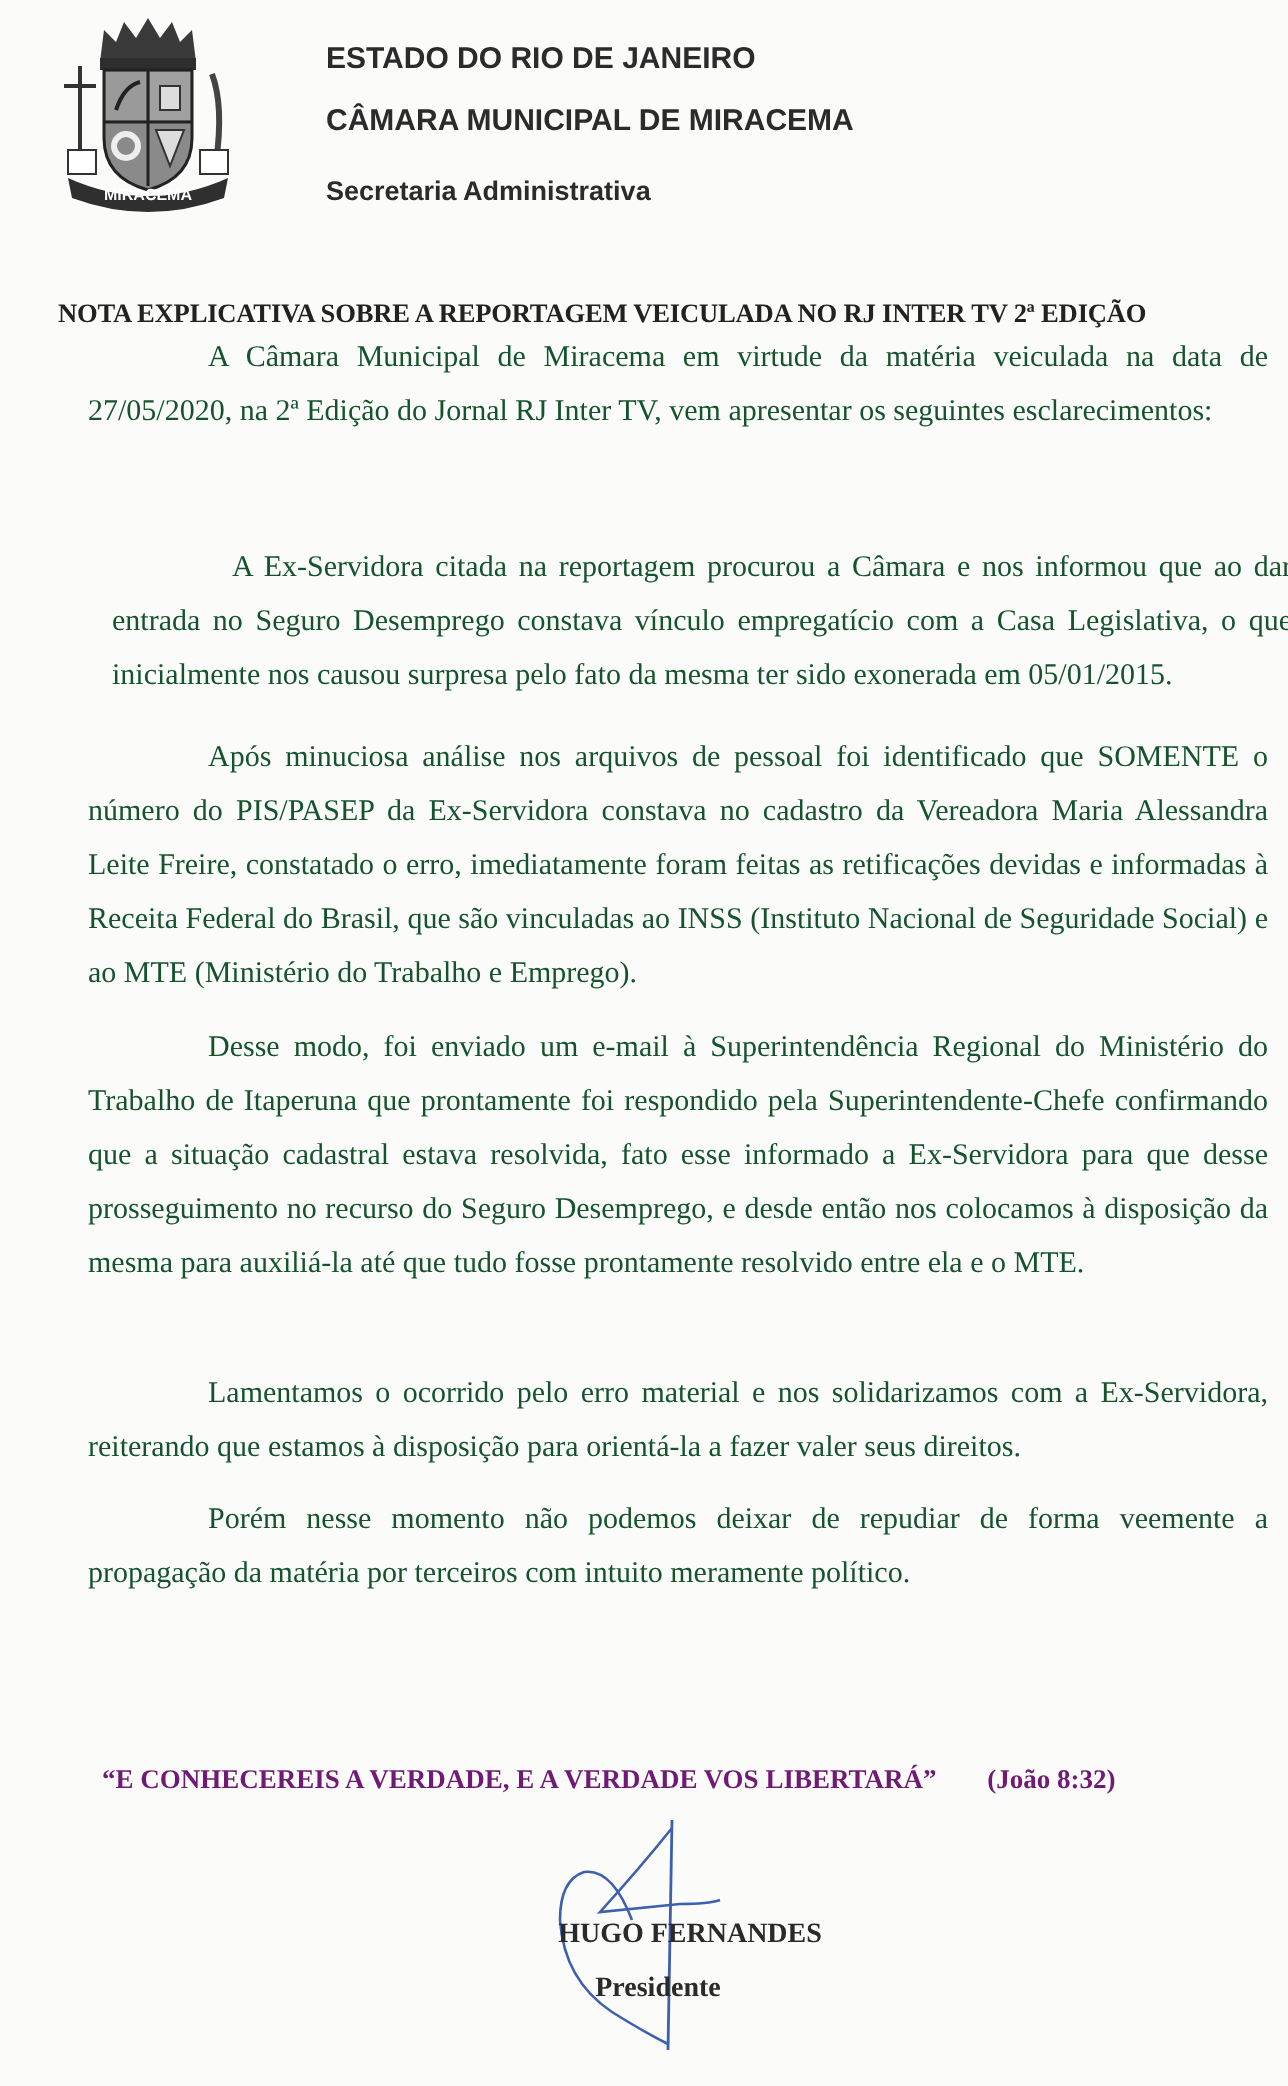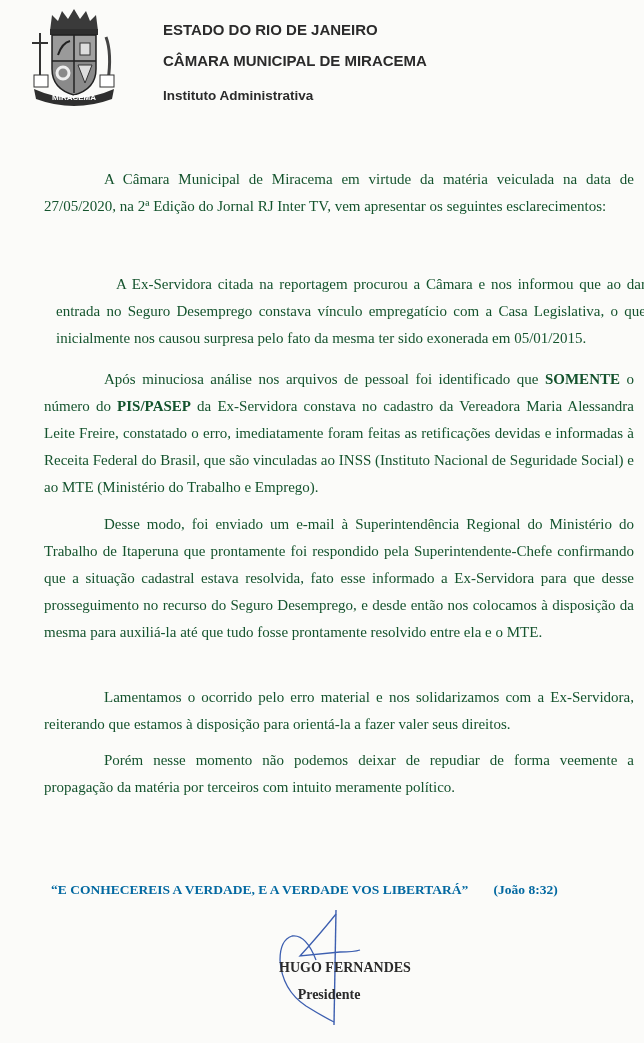--- a/index.html
+++ b/index.html
@@ -25,25 +25,25 @@
     position: absolute; left: 29px; top: 149px; width: 600px;
     font-family: "Liberation Serif", serif; font-weight: bold; font-size: 13.3px;
     color: #222; white-space: nowrap; letter-spacing: -0.1px;
   }
   .para {
     position: absolute; left: 44px; width: 590px;
     font-family: "Liberation Serif", serif; font-size: 15px;
     line-height: 27px; text-align: justify; color: #14532d;
     text-indent: 60px;
   }
-  .para b { font-weight: bold; }
+  .para b { font-weight: normal; }
   .quote {
     position: absolute; left: 51px; top: 882px;
     font-family: "Liberation Serif", serif; font-weight: bold; font-size: 13.5px;
-    color: #0369a1; white-space: nowrap;
+    color: #701a75; white-space: nowrap;
   }
   .quote-ref { margin-left: 22px; }
   .sig-svg { position: absolute; left: 270px; top: 910px; width: 150px; height: 115px; }
   .sig-name {
     position: absolute; left: 0; width: 644px; top: 960px; text-align: center;
     font-family: "Liberation Serif", serif; font-weight: bold; font-size: 14px; color: #2a2a2a;
     padding-left: 46px; box-sizing: border-box;
   }
   .sig-role {
     position: absolute; left: 0; width: 636px; top: 987px; text-align: center;
@@ -77,22 +77,23 @@
 
     <rect x="12" y="72" width="14" height="12" fill="#fff" stroke="#333"></rect>
     <rect x="78" y="72" width="14" height="12" fill="#fff" stroke="#333"></rect>
 
     <path d="M12 86 Q52 104 92 86 L90 96 Q52 110 14 96 Z" fill="#2f2f2f"></path>
     <text x="52" y="97" font-family="Liberation Sans, sans-serif" font-size="8" font-weight="bold" fill="#fff" text-anchor="middle">MIRACEMA</text>
   </svg>
 
   <div class="hdr-line hdr1">ESTADO DO RIO DE JANEIRO</div>
   <div class="hdr-line hdr2">CÂMARA MUNICIPAL DE MIRACEMA</div>
-  <div class="hdr-line hdr3">Instituto Administrativa</div>
+  <div class="hdr-line hdr3">Secretaria Administrativa</div>
 
+  <div class="title">NOTA EXPLICATIVA SOBRE A REPORTAGEM VEICULADA NO RJ INTER TV 2ª EDIÇÃO</div>
 
   <p class="para" style="top:166px;margin:0;">A Câmara Municipal de Miracema em virtude da matéria veiculada na data de 27/05/2020, na 2ª Edição do Jornal RJ Inter TV, vem apresentar os seguintes esclarecimentos:</p>
   <p class="para" style="top:259px;margin:12px;">A Ex-Servidora citada na reportagem procurou a Câmara e nos informou que ao dar entrada no Seguro Desemprego constava vínculo empregatício com a Casa Legislativa, o que inicialmente nos causou surpresa pelo fato da mesma ter sido exonerada em 05/01/2015.</p>
   <p class="para" style="top:366px;margin:0;"><span>Após minuciosa análise nos arquivos de pessoal foi identificado que </span><b>SOMENTE</b><span> o número do </span><b>PIS/PASEP</b><span> da Ex-Servidora constava no cadastro da Vereadora Maria Alessandra Leite Freire, constatado o erro, imediatamente foram feitas as retificações devidas e informadas à Receita Federal do Brasil, que são vinculadas ao INSS (Instituto Nacional de Seguridade Social) e ao MTE (Ministério do Trabalho e Emprego).</span></p>
   <p class="para" style="top:511px;margin:0;">Desse modo, foi enviado um e-mail à Superintendência Regional do Ministério do Trabalho de Itaperuna que prontamente foi respondido pela Superintendente-Chefe confirmando que a situação cadastral estava resolvida, fato esse informado a Ex-Servidora para que desse prosseguimento no recurso do Seguro Desemprego, e desde então nos colocamos à disposição da mesma para auxiliá-la até que tudo fosse prontamente resolvido entre ela e o MTE.</p>
   <p class="para" style="top:747px;margin:0;">Porém nesse momento não podemos deixar de repudiar de forma veemente a propagação da matéria por terceiros com intuito meramente político.</p>
   <p class="para" style="top:684px;margin:0;">Lamentamos o ocorrido pelo erro material e nos solidarizamos com a Ex-Servidora, reiterando que estamos à disposição para orientá-la a fazer valer seus direitos.</p>
 
   <div class="quote">
     <span>“E CONHECEREIS A VERDADE, E A VERDADE VOS LIBERTARÁ”</span>

